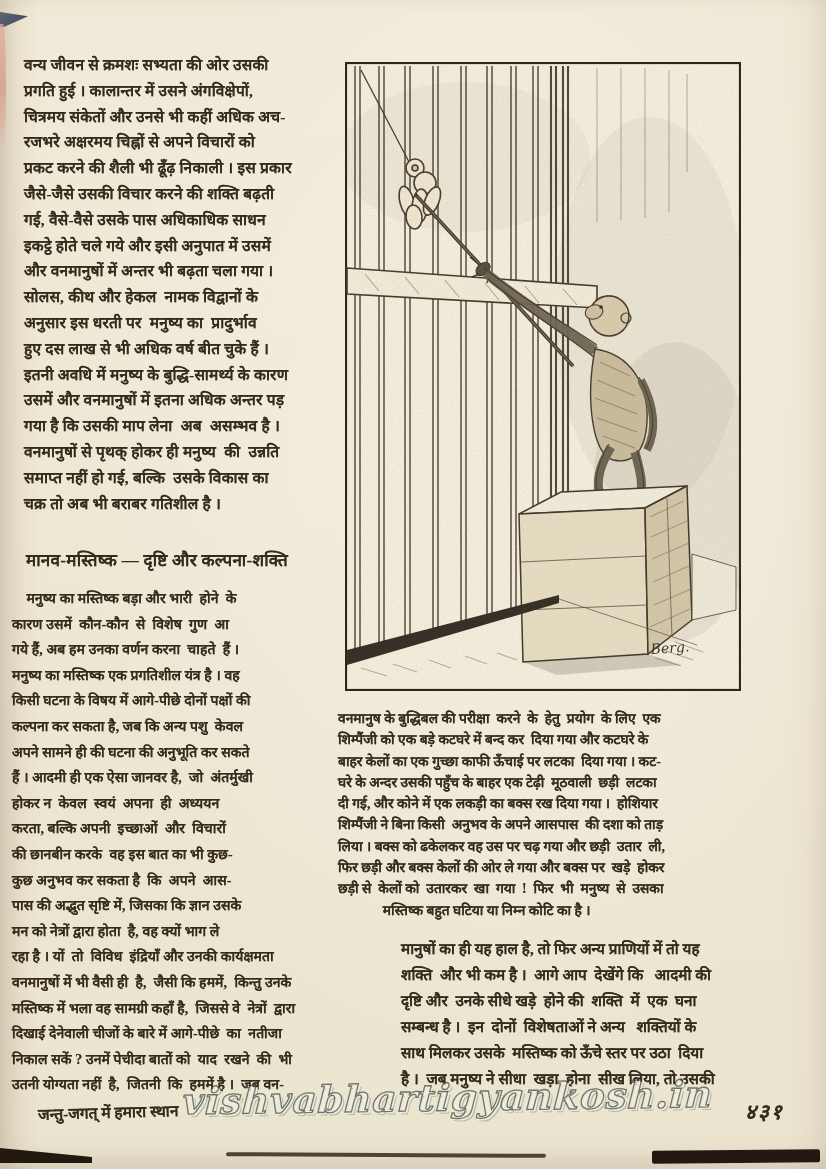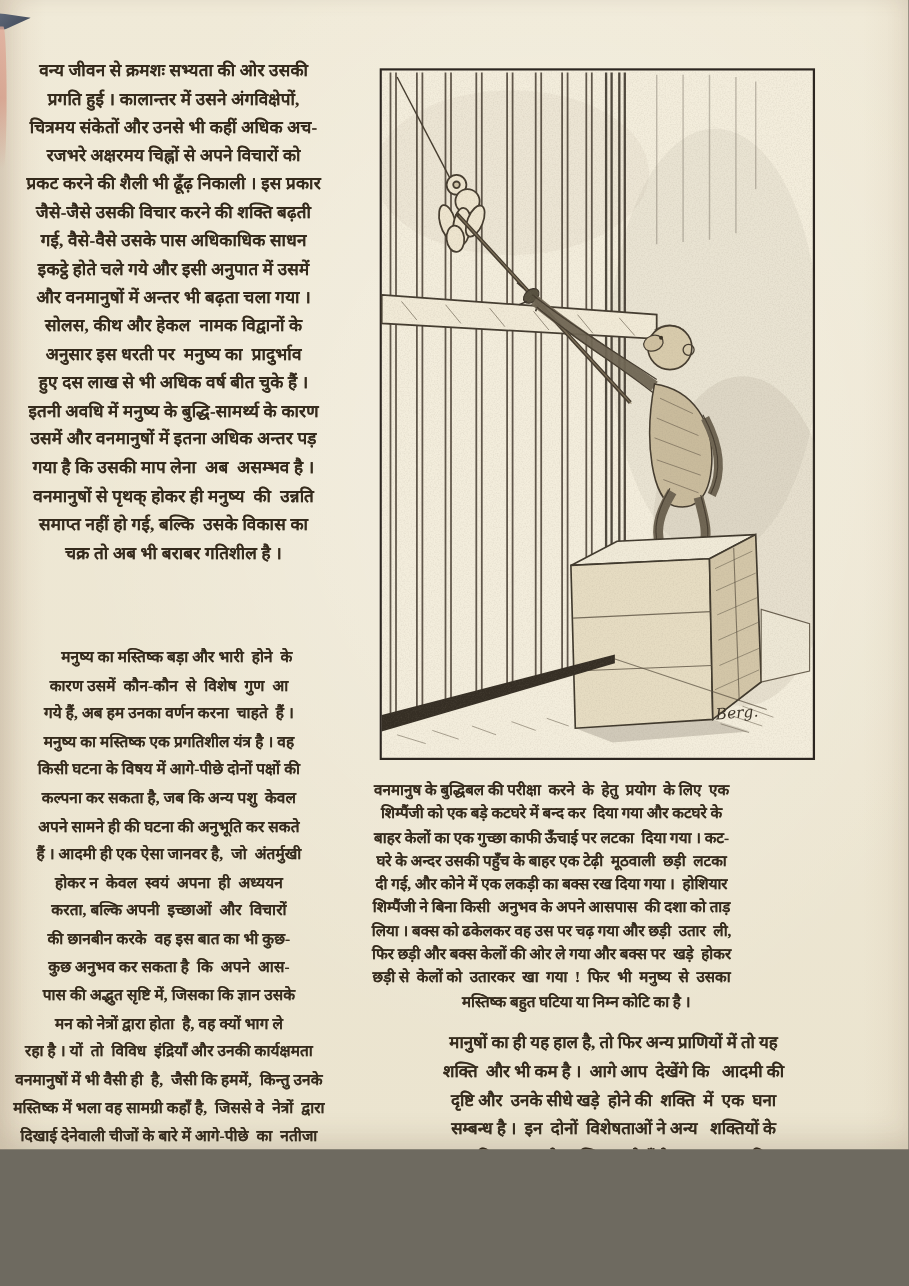--- a/index.html
+++ b/index.html
@@ -1,25 +1,24 @@
 <!DOCTYPE html>
 <html><head>
 <meta charset="utf-8">
 <style>
   html,body{margin:0;padding:0;background:#6e6a60;}
   #page{
-    position:relative;width:826px;height:1045px;overflow:hidden;
+    position:relative;width:826px;height:1169px;overflow:hidden;
     font-family:"Liberation Serif","DejaVu Serif",serif;
     color:#33291c;
     background:
       radial-gradient(ellipse at 60% 40%, rgba(255,255,255,0.30), rgba(255,255,255,0) 62%),
       linear-gradient(90deg, rgba(164,120,92,0.12), rgba(0,0,0,0) 5%, rgba(0,0,0,0) 95%, rgba(180,150,120,0.10)),
       linear-gradient(#f0ead8, #ebe4cf);
     box-shadow: inset 0 -14px 22px rgba(90,70,50,0.10), inset 10px 0 18px rgba(120,90,60,0.08);
-    text-align: center;
   }
   .devtext{
     position:absolute;white-space:pre;font-weight:bold;
     color:#352b1d;text-shadow:0 0 0.5px rgba(60,45,30,0.55);
   }
   .para1{left:24px;top:52px;font-size:15.5px;line-height:25.8px;letter-spacing:0.2px;}
   .heading{left:26px;top:549px;font-size:17px;line-height:24px;letter-spacing:0.3px;}
   .para2{left:12px;top:586px;font-size:14px;line-height:25.6px;letter-spacing:0.1px;}
   .caption{left:338px;top:708px;font-size:13.8px;line-height:21.3px;}
   .rightpara{left:401px;top:936px;font-size:15.3px;line-height:26px;}
@@ -71,20 +70,21 @@
 और वनमानुषों में अन्तर भी बढ़ता चला गया ।
 सोलस, कीथ और हेकल  नामक विद्वानों के
 अनुसार इस धरती पर  मनुष्य का  प्रादुर्भाव
 हुए दस लाख से भी अधिक वर्ष बीत चुके हैं ।
 इतनी अवधि में मनुष्य के बुद्धि-सामर्थ्य के कारण
 उसमें और वनमानुषों में इतना अधिक अन्तर पड़
 गया है कि उसकी माप लेना  अब  असम्भव है ।
 वनमानुषों से पृथक् होकर ही मनुष्य  की  उन्नति
 समाप्त नहीं हो गई, बल्कि  उसके विकास का
 चक्र तो अब भी बराबर गतिशील है ।</div>
+  <div class="devtext heading">मानव-मस्तिष्क — दृष्टि और कल्पना-शक्ति</div>
   <div class="devtext para2">    मनुष्य का मस्तिष्क बड़ा और भारी  होने  के
 कारण उसमें  कौन-कौन  से  विशेष  गुण  आ
 गये हैं, अब हम उनका वर्णन करना  चाहते  हैं ।
 मनुष्य का मस्तिष्क एक प्रगतिशील यंत्र है । वह
 किसी घटना के विषय में आगे-पीछे दोनों पक्षों की
 कल्पना कर सकता है, जब कि अन्य पशु  केवल
 अपने सामने ही की घटना की अनुभूति कर सकते
 हैं । आदमी ही एक ऐसा जानवर है,  जो  अंतर्मुखी
 होकर न  केवल  स्वयं  अपना  ही  अध्ययन
 करता, बल्कि अपनी  इच्छाओं  और  विचारों

